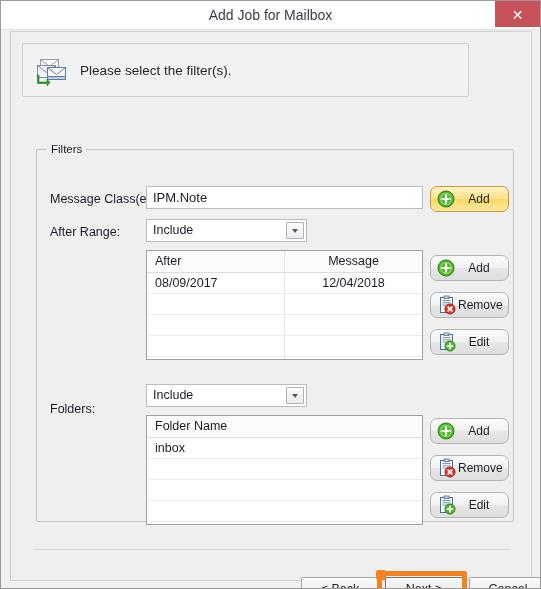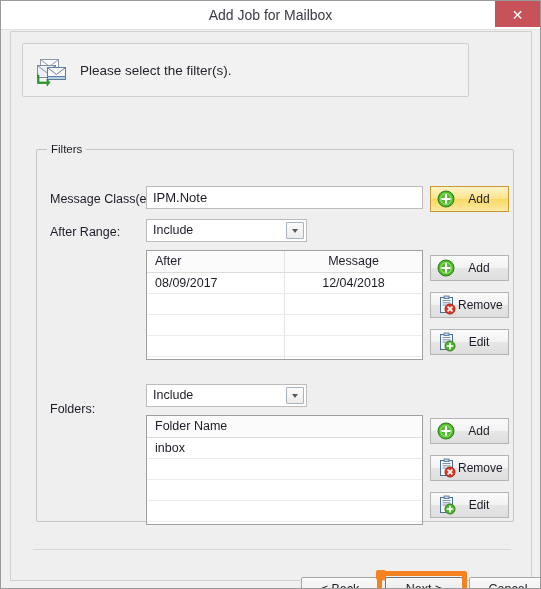--- a/index.html
+++ b/index.html
@@ -188,21 +188,21 @@
   }
   .grid .col-sep { border-right: 1px solid #e4e4e4; }
   .ta-left { text-align: left; }
   .ta-center { text-align: center; }
 
   
   .act-btn {
     position: absolute;
     width: 79px; height: 26px;
     border: 1px solid #b4b4b4;
-    border-radius: 0;
+    border-radius: 7px;
     background: linear-gradient(to bottom, #fbfbfb 0%, #f2f2f2 48%, #e6e6e6 52%, #dedede 100%);
     cursor: pointer;
     font-size: 12px;
     color: #1c1c28;
     display: flex;
     align-items: center;
     padding: 0;
   }
   .act-btn.highlight {
     border: 1px solid #c99a30;

